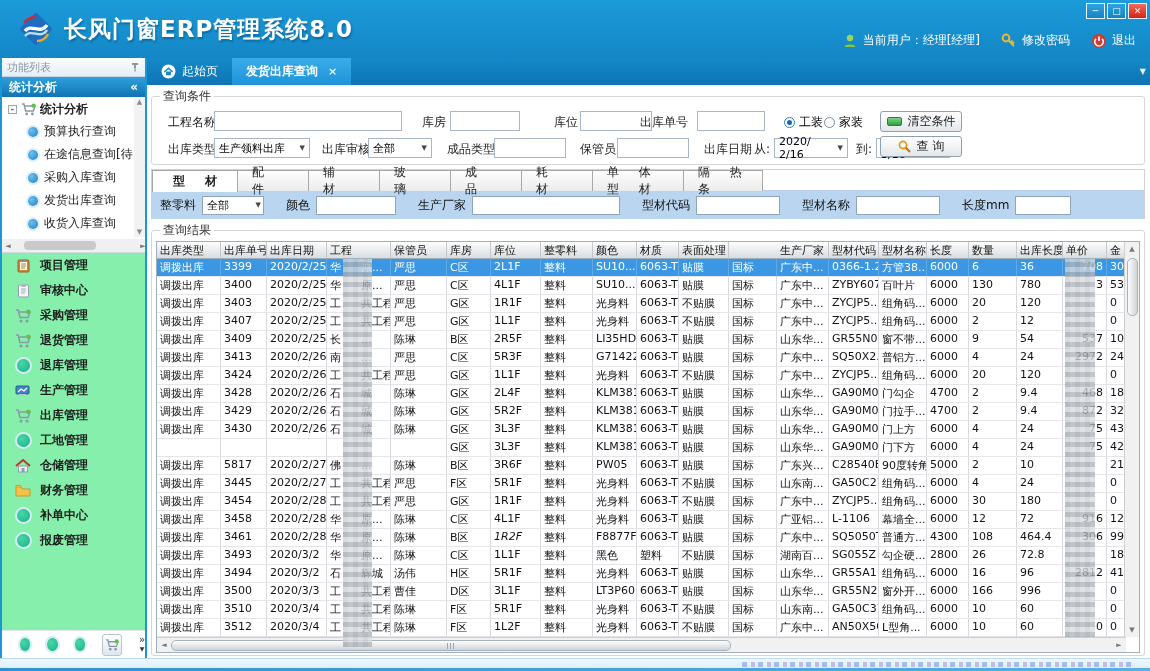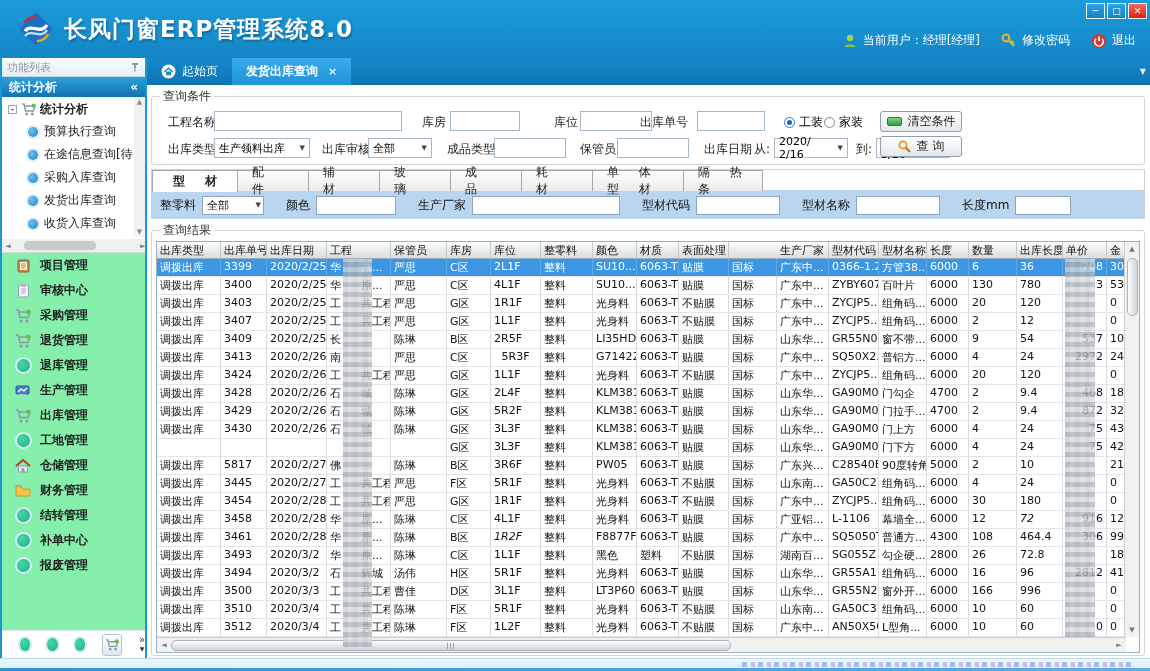--- a/index.html
+++ b/index.html
@@ -325,26 +325,20 @@
               <path d="M1 3 h5 l1.5 2 H15 v7 H1 Z" fill="#f3c24a" stroke="#c79a2a"></path>
               <path d="M1 3 v-1.4 h4.4 l1 1.4" fill="#f3c24a" stroke="#c79a2a"></path>
             </svg>
           </span>
           <span>财务管理</span>
         </div>
         <div class="menu-item">
           <span class="mi-icon">
             <span class="greendot"></span>
           </span>
-          <span>结转管理</span>
-        </div>
-        <div class="menu-item">
-          <span class="mi-icon">
-            <span class="greendot"></span>
-          </span>
           <span>补单中心</span>
         </div>
         <div class="menu-item">
           <span class="mi-icon">
             <span class="greendot"></span>
           </span>
           <span>报废管理</span>
         </div>
       </div>
     <div class="menu-bottom">
@@ -616,21 +610,21 @@
                 <div class="td rt" style="width: 44px;">537</div>
                 <div class="td" style="width: 22px;">106</div>
               </div>
               <div class="tr">
                 <div class="td" style="width: 64px;">调拨出库</div>
                 <div class="td" style="width: 46px;">3413</div>
                 <div class="td" style="width: 60px;">2020/2/26</div>
                 <div class="td" style="width: 64px;"><span>南</span><span class="proj-gap"></span><span>...</span></div>
                 <div class="td" style="width: 56px;">严思</div>
                 <div class="td" style="width: 44px;">C区</div>
-                <div class="td" style="width: 50px; text-align: center;">5R3F</div>
+                <div class="td" style="width: 50px;">5R3F</div>
                 <div class="td" style="width: 52px;">整料</div>
                 <div class="td" style="width: 44px;">G71422</div>
                 <div class="td" style="width: 42px;">6063-T5</div>
                 <div class="td" style="width: 50px;">贴膜</div>
                 <div class="td" style="width: 48px;">国标</div>
                 <div class="td" style="width: 52px;">广东中...</div>
                 <div class="td" style="width: 50px;">SQ50X2...</div>
                 <div class="td" style="width: 48px;">普铝方...</div>
                 <div class="td" style="width: 42px;">6000</div>
                 <div class="td" style="width: 48px;">4</div>
@@ -825,21 +819,21 @@
                 <div class="td" style="width: 52px;">整料</div>
                 <div class="td" style="width: 44px;">光身料</div>
                 <div class="td" style="width: 42px;">6063-T5</div>
                 <div class="td" style="width: 50px;">贴膜</div>
                 <div class="td" style="width: 48px;">国标</div>
                 <div class="td" style="width: 52px;">广亚铝...</div>
                 <div class="td" style="width: 50px;">L-1106</div>
                 <div class="td" style="width: 48px;">幕墙全...</div>
                 <div class="td" style="width: 42px;">6000</div>
                 <div class="td" style="width: 48px;">12</div>
-                <div class="td" style="width: 46px; font-style: italic;">72</div>
+                <div class="td" style="width: 46px;">72</div>
                 <div class="td rt" style="width: 44px;">916</div>
                 <div class="td" style="width: 22px;">123</div>
               </div>
               <div class="tr">
                 <div class="td" style="width: 64px;">调拨出库</div>
                 <div class="td" style="width: 46px;">3461</div>
                 <div class="td" style="width: 60px;">2020/2/28</div>
                 <div class="td" style="width: 64px;"><span>华</span><span class="proj-gap"></span><span>原...</span></div>
                 <div class="td" style="width: 56px;">陈琳</div>
                 <div class="td" style="width: 44px;">B区</div>

